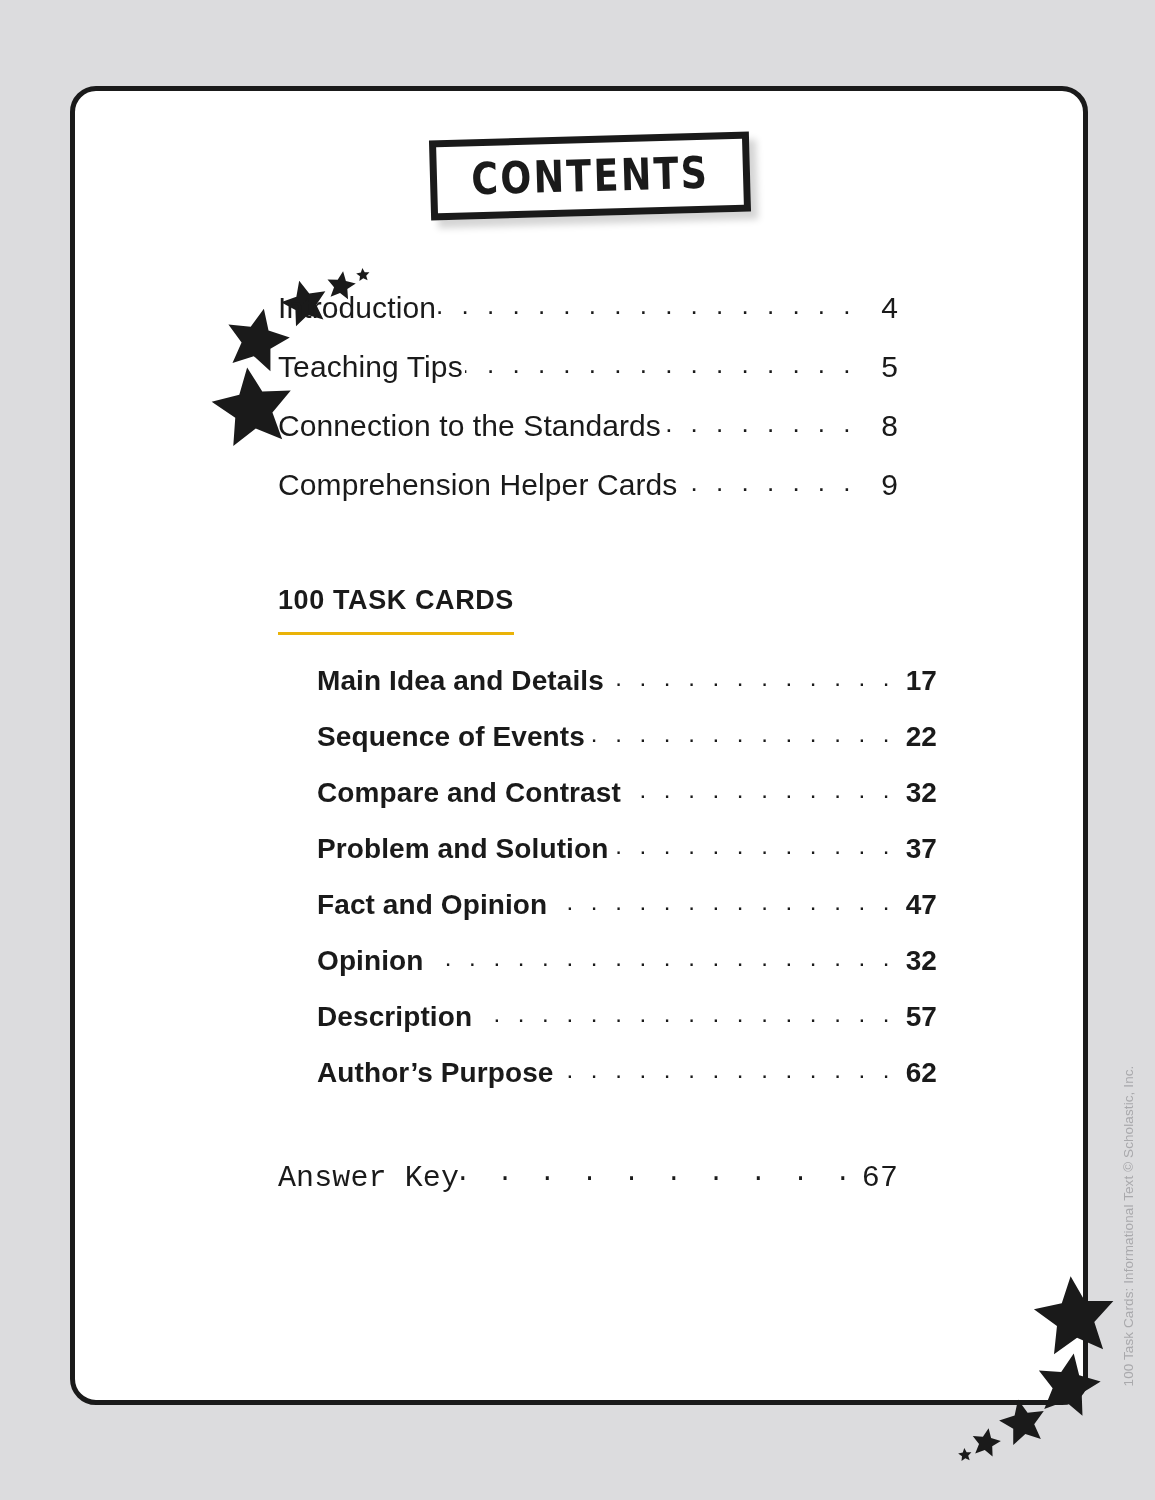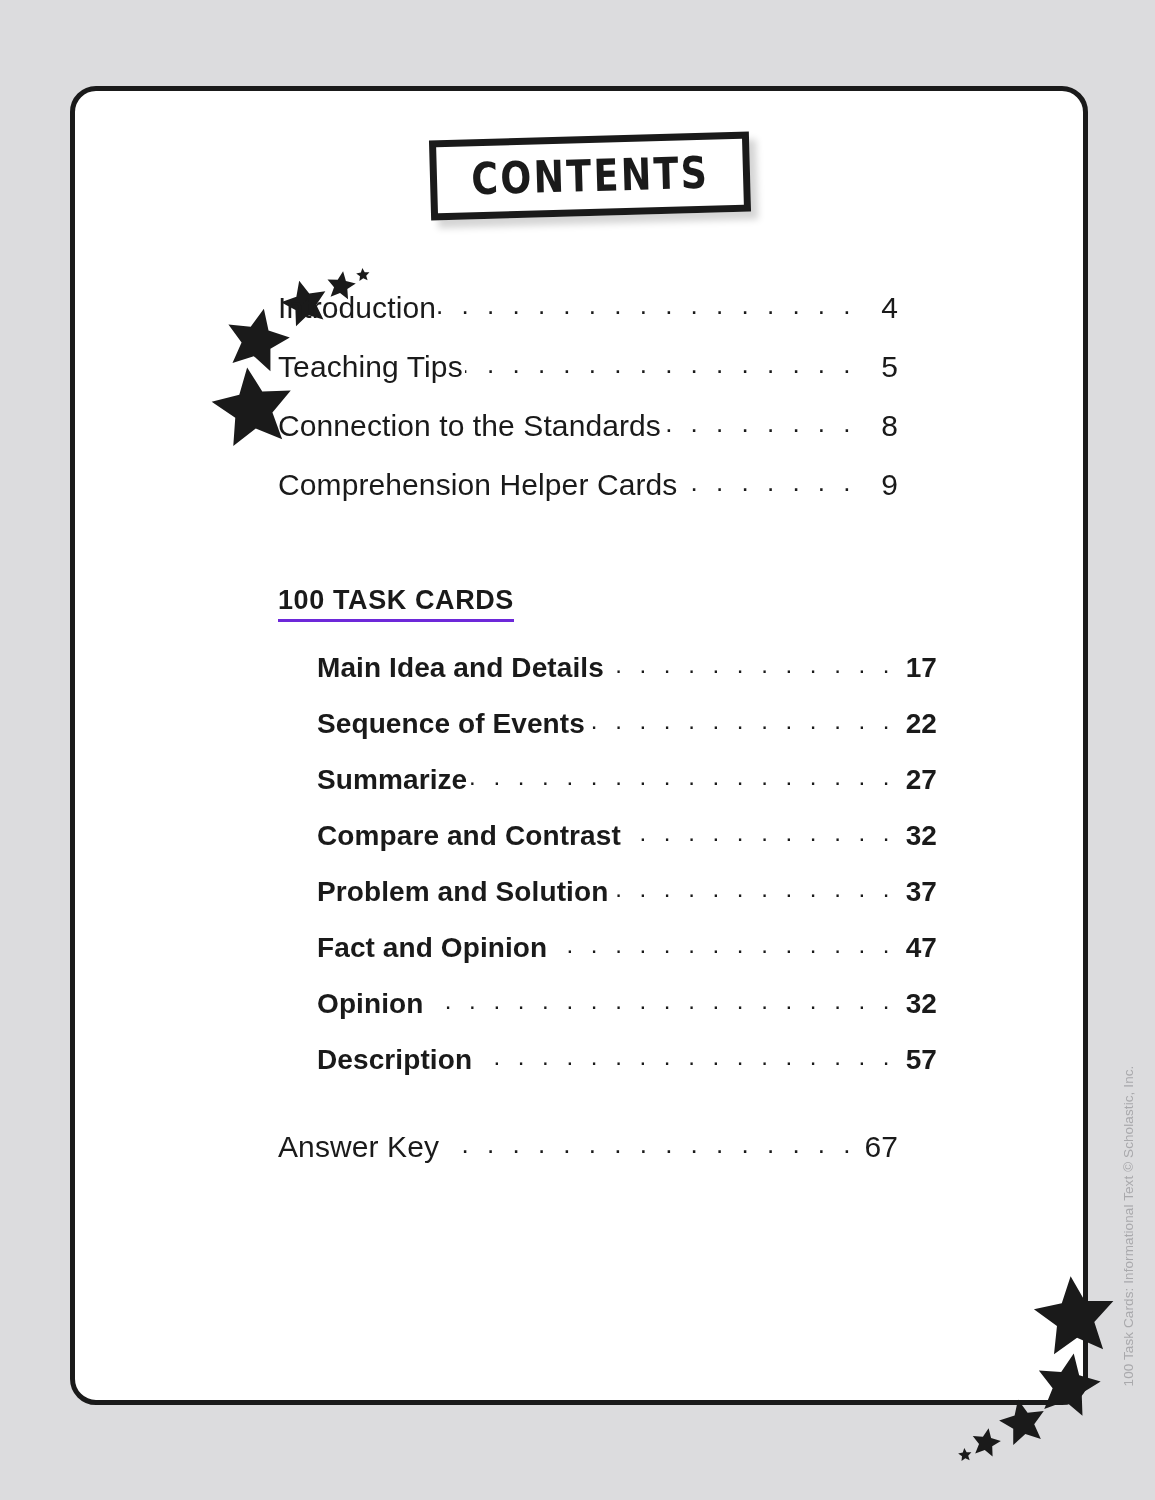--- a/index.html
+++ b/index.html
@@ -123,41 +123,41 @@
   }
   .level-front { margin-bottom: 25px; justify-content: flex-end; }
 
   
   .section-heading {
     font-size: 27px;
     font-weight: 700;
     color: #1a1a1a;
     letter-spacing: 0.6px;
     display: inline-block;
-    border-bottom: 3px solid #6d28d9;
-    padding-bottom: 3px;
+    border-bottom: 3px solid #eab308;
+    padding-bottom: 16px;
     margin-top: 58px;
     margin-bottom: 30px;
   }
 
   
   .level-task {
     padding-left: 39px;
     margin-bottom: 24px;
   }
   .level-task .toc-label,
   .level-task .toc-page {
     font-size: 28px;
     font-weight: 700;
     color: #1a1a1a;
     letter-spacing: 0.1px;
   }
   .level-task .toc-dots::before { font-size: 24px; }
 
-  .answer-row { margin-top: 54px; }
+  .answer-row { margin-top: 72px; font-family: Liberation Mono, monospace; }
 
   
   .stars { position: absolute; }
   .stars svg { display: block; overflow: visible; }
   .star-tl { left: 140px; top: 178px; }
   .star-br { left: 883px; top: 1192px; }
 
   
   .credit {
     position: absolute;
@@ -248,25 +248,20 @@
           <span class="toc-label">Main Idea and Details</span>
           <span class="toc-dots"></span>
           <span class="toc-page">17</span>
         </div>
         <div class="toc-row level-task">
           <span class="toc-label">Sequence of Events</span>
           <span class="toc-dots"></span>
           <span class="toc-page">22</span>
         </div>
         <div class="toc-row level-task">
-          <span class="toc-label">Summarize</span>
-          <span class="toc-dots"></span>
-          <span class="toc-page">27</span>
-        </div>
-        <div class="toc-row level-task">
           <span class="toc-label">Compare and Contrast</span>
           <span class="toc-dots"></span>
           <span class="toc-page">32</span>
         </div>
         <div class="toc-row level-task">
           <span class="toc-label">Problem and Solution</span>
           <span class="toc-dots"></span>
           <span class="toc-page">37</span>
         </div>
         <div class="toc-row level-task">
@@ -276,20 +271,25 @@
         </div>
         <div class="toc-row level-task">
           <span class="toc-label">Opinion</span>
           <span class="toc-dots"></span>
           <span class="toc-page">32</span>
         </div>
         <div class="toc-row level-task">
           <span class="toc-label">Description</span>
           <span class="toc-dots"></span>
           <span class="toc-page">57</span>
+        </div>
+        <div class="toc-row level-task">
+          <span class="toc-label">Author’s Purpose</span>
+          <span class="toc-dots"></span>
+          <span class="toc-page">62</span>
         </div>
       </div>
 
     <div id="back-matter-list">
         <div class="toc-row level-front answer-row">
           <span class="toc-label">Answer Key</span>
           <span class="toc-dots"></span>
           <span class="toc-page">67</span>
         </div>
       </div>

